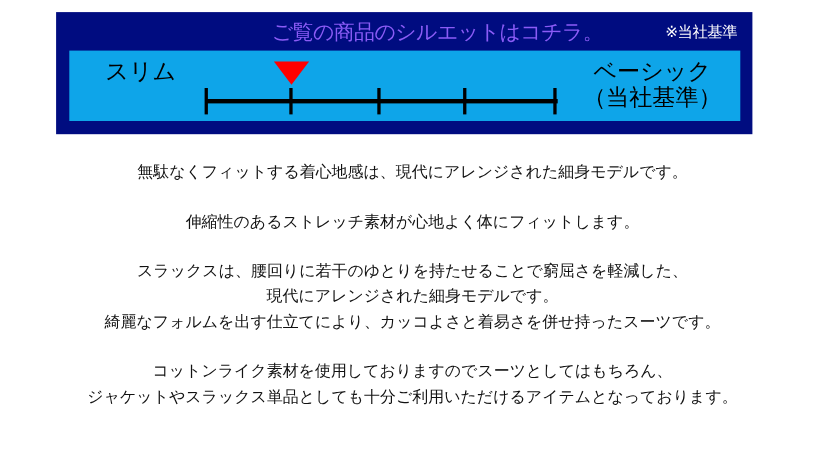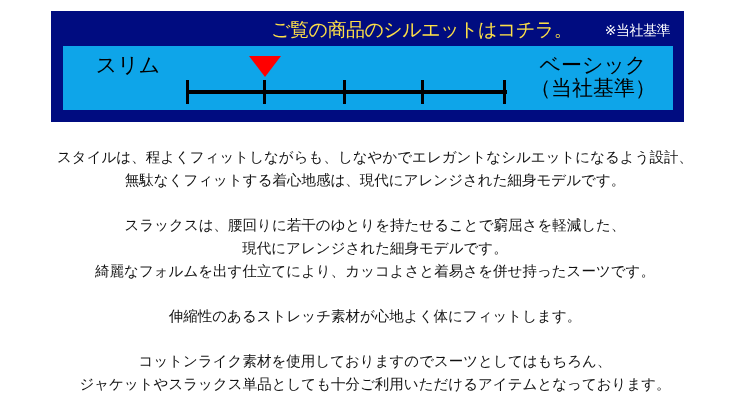--- a/index.html
+++ b/index.html
@@ -22,24 +22,23 @@
     width: 633px;
     height: 111px;
     background: #000c80;
   }
   .banner-title {
     position: absolute;
     left: 196px;
     top: 6px;
     font-size: 19px;
     line-height: 24px;
-    color: #fde047;
+    color: #8b5cf6;
     white-space: nowrap;
     letter-spacing: -0.5px;
-    margin-left: 24px;
   }
   .banner-note {
     position: absolute;
     right: 14px;
     top: 10px;
     font-size: 14px;
     line-height: 18px;
     color: #ffffff;
     white-space: nowrap;
     letter-spacing: -0.5px;
@@ -136,28 +135,27 @@
 
     <div class="label label-right">
       <span class="l1">ベーシック</span>
       <span class="l2">（当社基準）</span>
     </div>
   </div>
 </div>
 
 <div class="body-text">
   <p class="para">
-    <span>スタイルは、程よくフィットしながらも、しなやかでエレガントなシルエットになるよう設計、</span>
     <span>無駄なくフィットする着心地感は、現代にアレンジされた細身モデルです。</span>
+  </p>
+  <p class="para">
+    <span>伸縮性のあるストレッチ素材が心地よく体にフィットします。</span>
   </p>
   <p class="para">
     <span>スラックスは、腰回りに若干のゆとりを持たせることで窮屈さを軽減した、</span>
     <span>現代にアレンジされた細身モデルです。</span>
     <span>綺麗なフォルムを出す仕立てにより、カッコよさと着易さを併せ持ったスーツです。</span>
-  </p>
-  <p class="para">
-    <span>伸縮性のあるストレッチ素材が心地よく体にフィットします。</span>
   </p>
   <p class="para">
     <span>コットンライク素材を使用しておりますのでスーツとしてはもちろん、</span>
     <span>ジャケットやスラックス単品としても十分ご利用いただけるアイテムとなっております。</span>
   </p>
 </div>
 
 </body></html>

